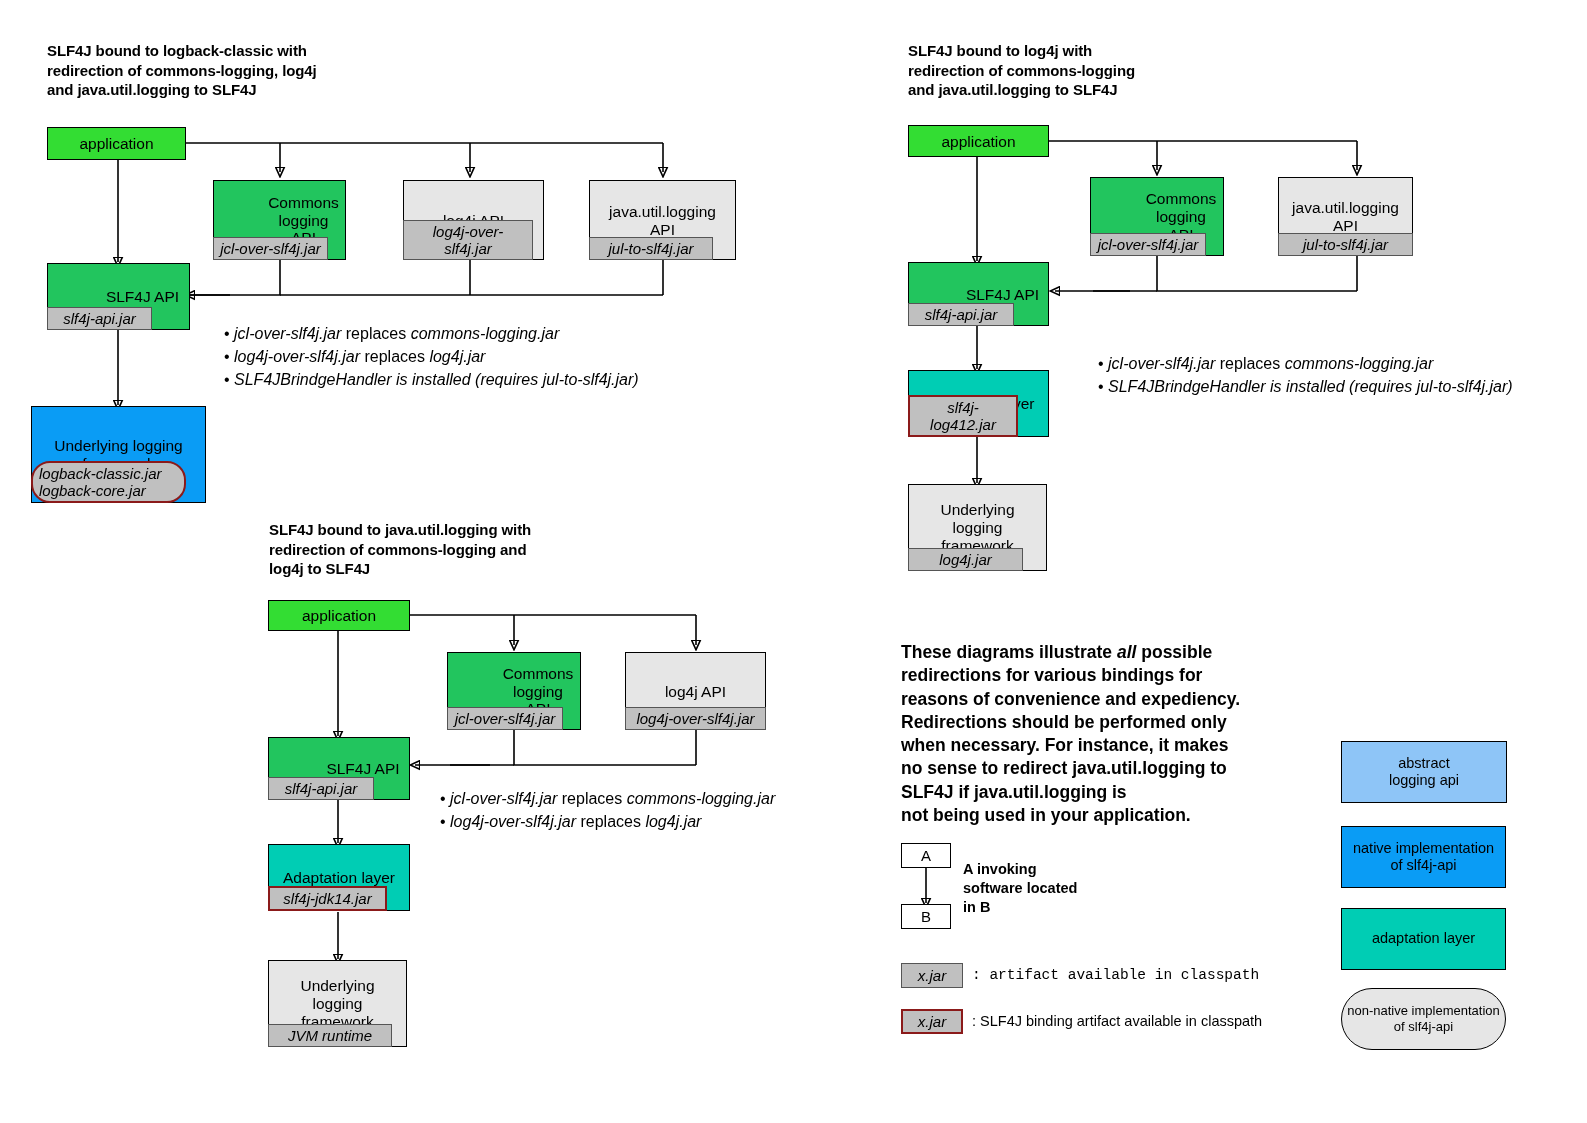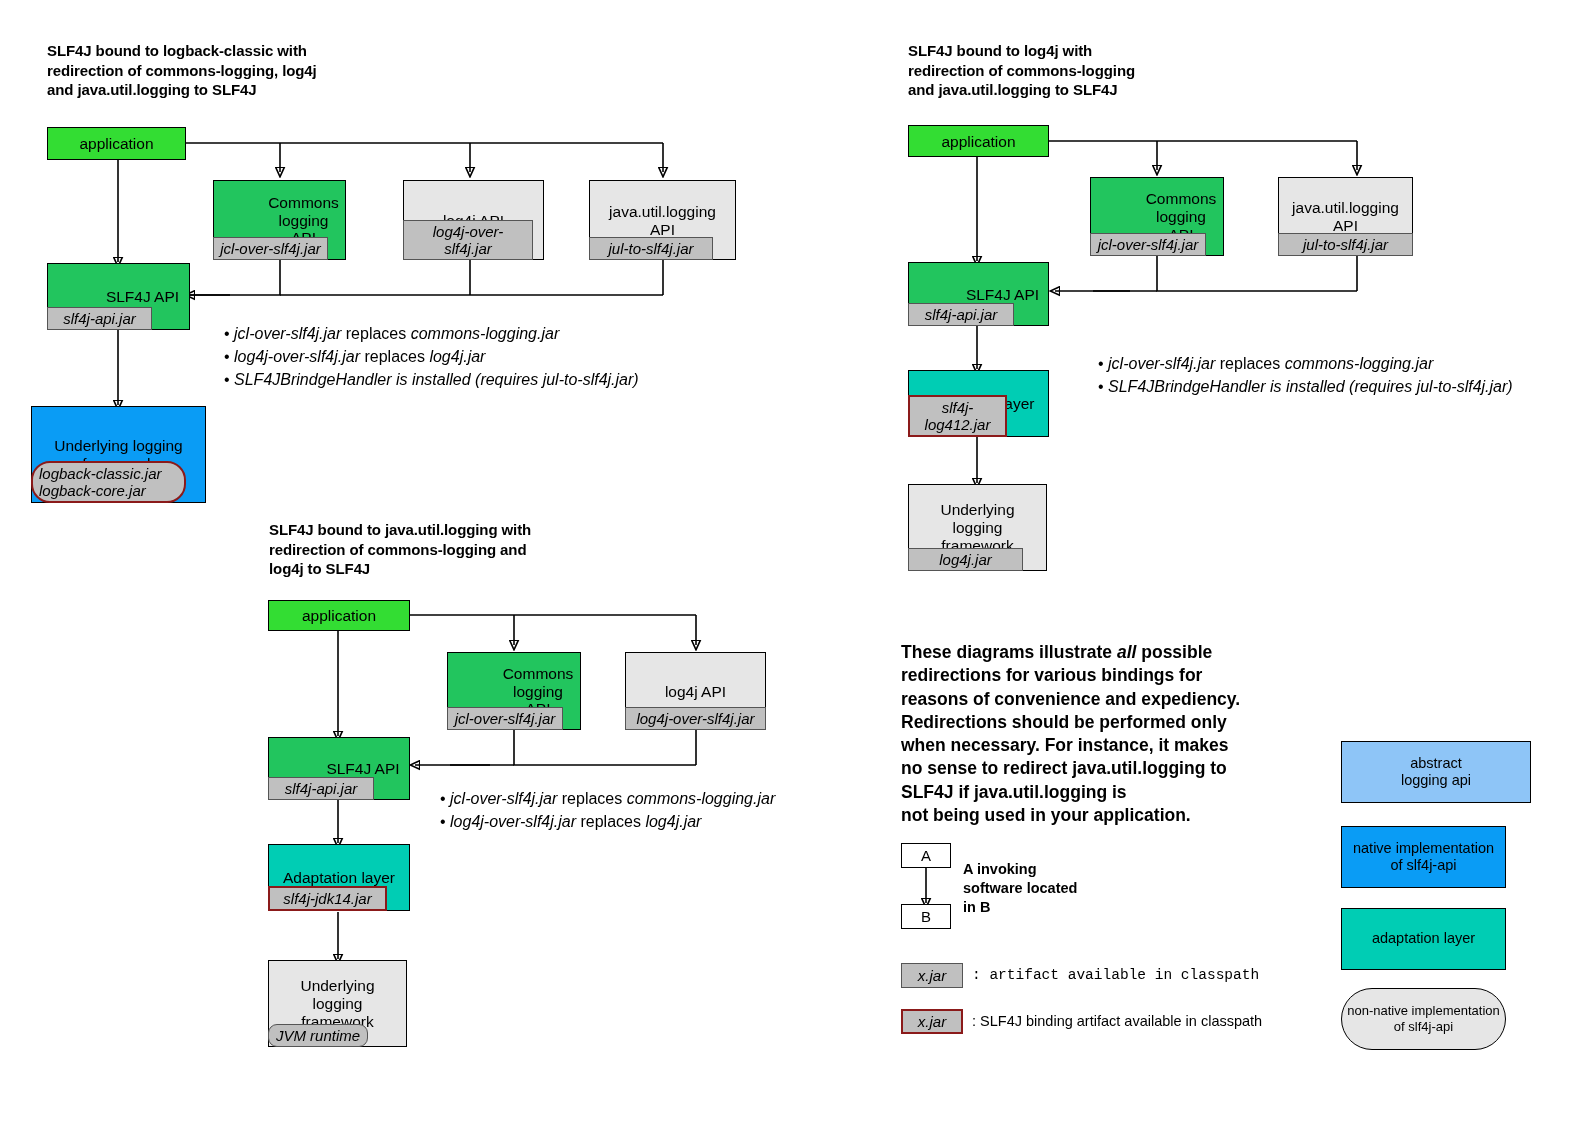--- a/index.html
+++ b/index.html
@@ -276,21 +276,21 @@
     <div class="jar" style="width:135px;">jul-to-slf4j.jar</div>
   </div>
 
   <div class="node fill-abstract" style="left:908px; top:262px; width:141px; height:64px;">
     <div class="node-title">SLF4J API</div>
     <div class="jar" style="width:106px;">slf4j-api.jar</div>
   </div>
 
   <div class="node fill-adapt" style="left:908px; top:370px; width:141px; height:67px;">
     <div class="node-title">Adaptation layer</div>
-    <div class="jar binding" style="width:99px;">slf4j-log412.jar</div>
+    <div class="jar binding" style="width:110px;">slf4j-log412.jar</div>
   </div>
 
   <div class="node fill-nonnative" style="left:908px; top:484px; width:139px; height:87px;">
     <div class="node-title">Underlying
 logging
 framework</div>
     <div class="jar" style="width:115px;">log4j.jar</div>
   </div>
 
   <div class="bullets" style="left:1098px; top:352px; width:500px;">
@@ -324,21 +324,21 @@
 
   <div class="node fill-adapt" style="left:268px; top:844px; width:142px; height:67px;">
     <div class="node-title">Adaptation layer</div>
     <div class="jar binding" style="width:119px;">slf4j-jdk14.jar</div>
   </div>
 
   <div class="node fill-nonnative" style="left:268px; top:960px; width:139px; height:87px;">
     <div class="node-title">Underlying
 logging
 framework</div>
-    <div class="jar" style="width:100px;border-radius:9px;">JVM runtime</div>
+    <div class="jar" style="width:124px;">JVM runtime</div>
   </div>
 
   <div class="bullets" style="left:440px; top:787px; width:440px;">
     <div><span class="dot">•&nbsp;</span><span>jcl-over-slf4j.jar</span><span class="rn"> replaces </span><span>commons-logging.jar</span></div>
     <div><span class="dot">•&nbsp;</span><span>log4j-over-slf4j.jar</span><span class="rn"> replaces </span><span>log4j.jar</span></div>
   </div>
 
   <div class="body-note" style="left:901px; top:621px; width:420px;"><span>These diagrams illustrate </span><i>all</i><span> possible
 redirections for various bindings for
 reasons of convenience and expediency.
@@ -361,21 +361,21 @@
   <div class="legend-jar" style="left:901px; top:963px; width:62px; height:25px;">
     <span>x.jar</span>
   </div>
   <div class="legend-jar-text" style="left:972px; top:967px;font-family:Liberation Mono, monospace;">: artifact available in classpath</div>
 
   <div class="legend-jar binding" style="left:901px; top:1009px; width:62px; height:25px;">
     <span>x.jar</span>
   </div>
   <div class="legend-jar-text" style="left:972px; top:1013px;">: SLF4J binding artifact available in classpath</div>
 
-  <div class="swatch" style="left:1341px; top:741px; width:190px; height:62px; background:#8ec5f7;">
+  <div class="swatch" style="left:1341px; top:741px; width:166px; height:62px; background:#8ec5f7;">
     <span>abstract
 logging api</span>
   </div>
   <div class="swatch" style="left:1341px; top:826px; width:165px; height:62px; background:#0a9cf5;">
     <span>native implementation
 of slf4j-api</span>
   </div>
   <div class="swatch" style="left:1341px; top:908px; width:165px; height:62px; background:#00cdb4;">
     <span>adaptation layer</span>
   </div>

